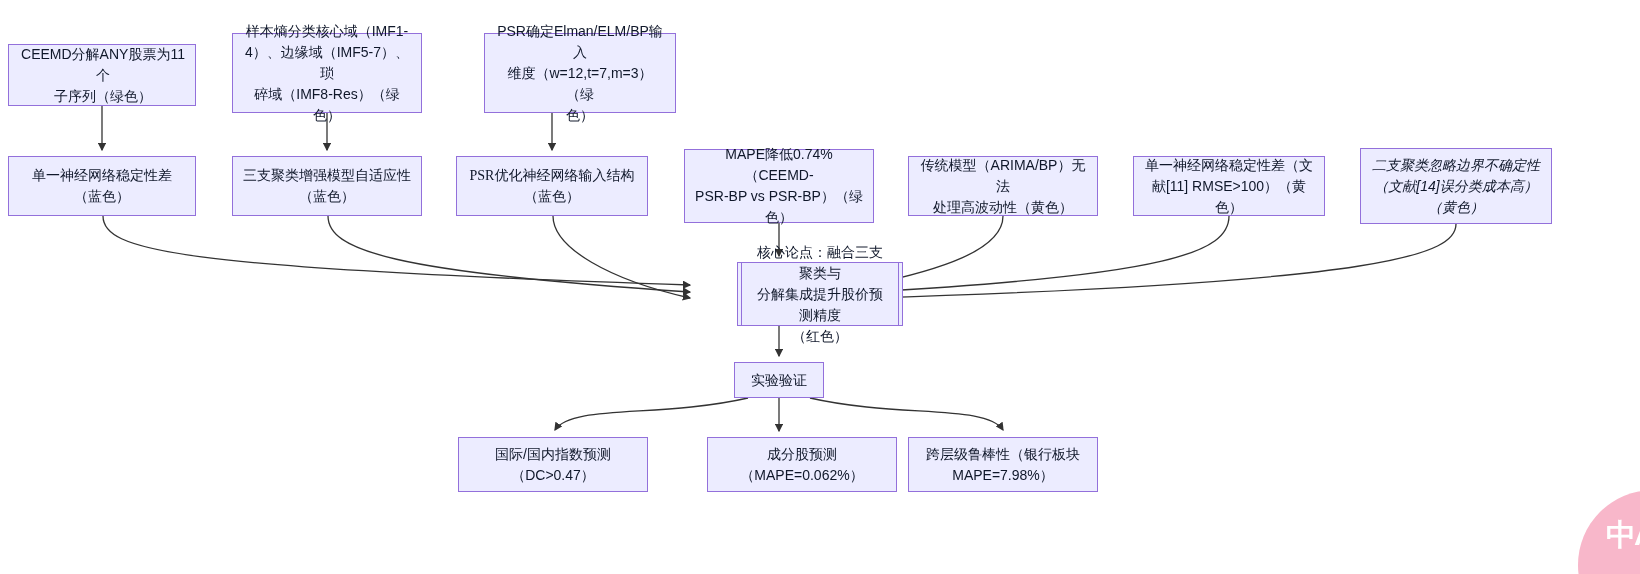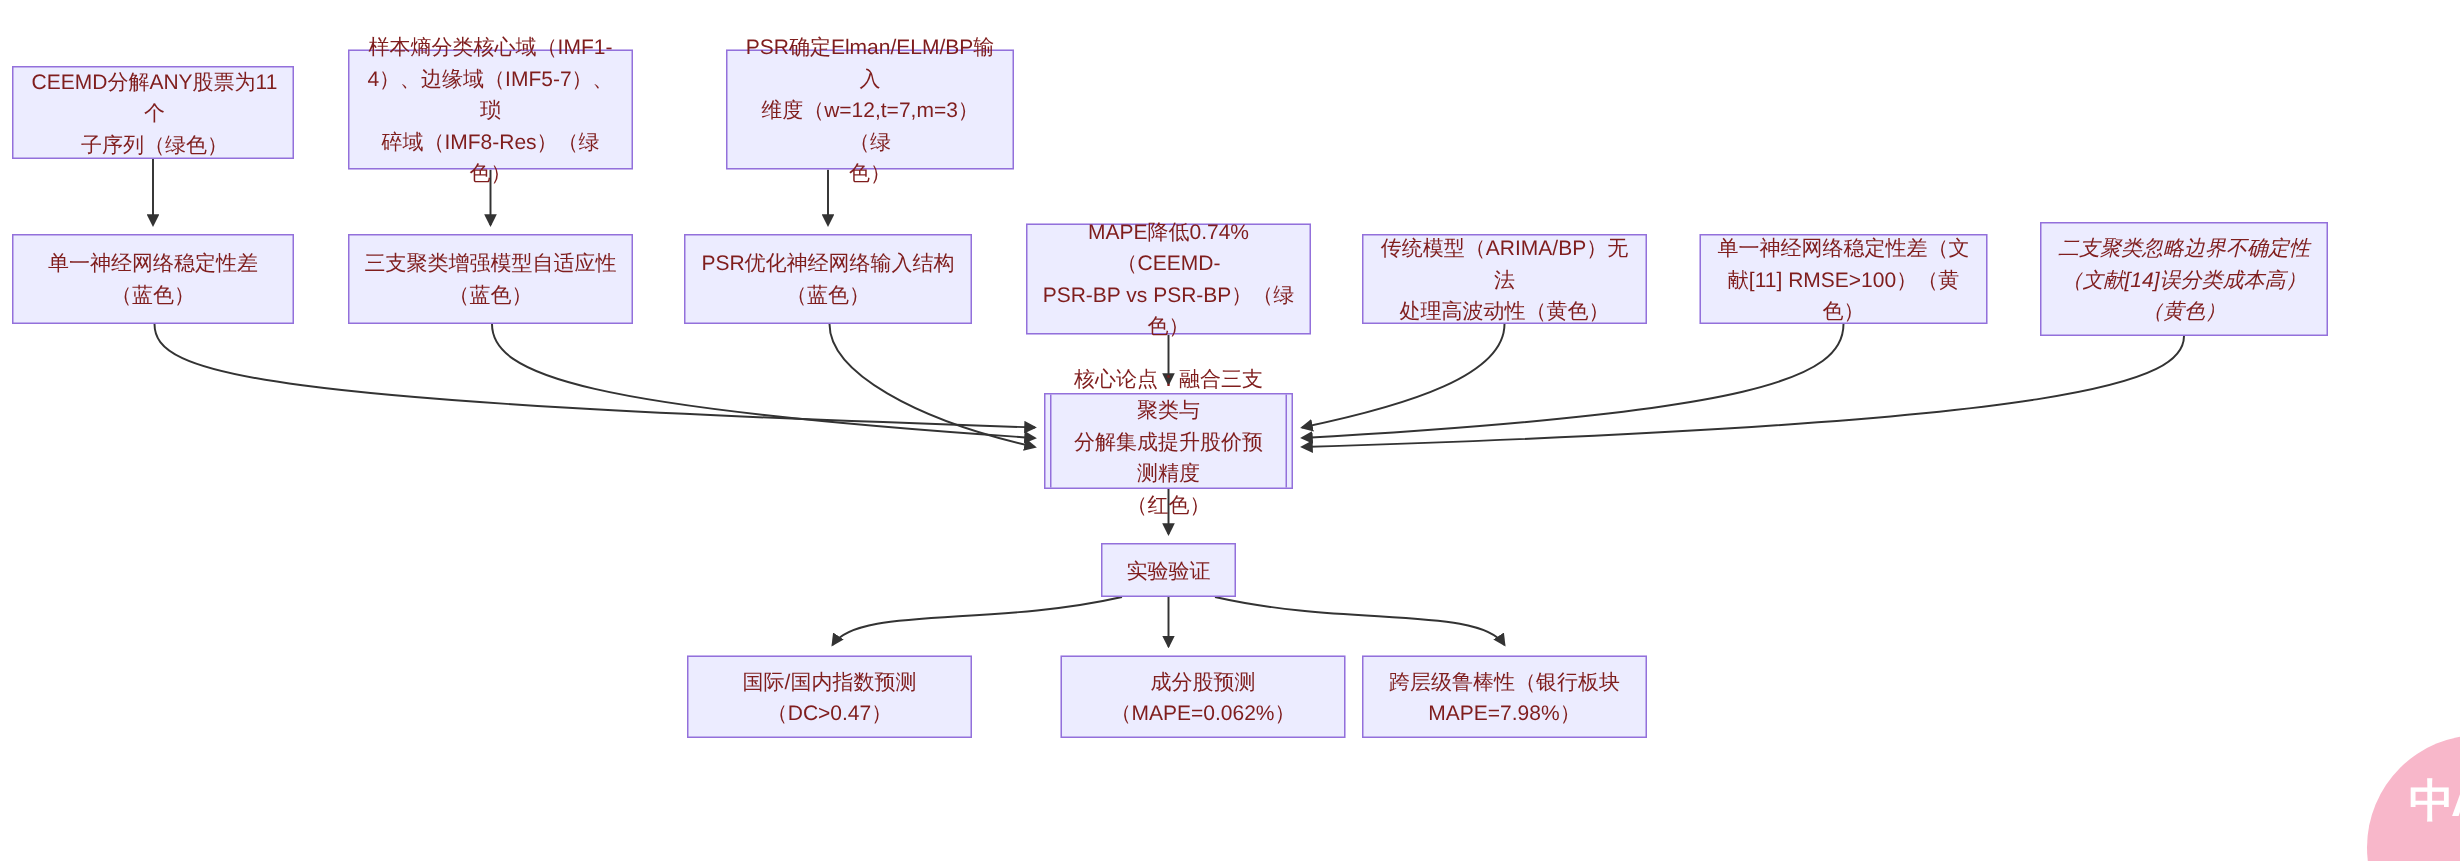--- a/index.html
+++ b/index.html
@@ -4,39 +4,39 @@
 <style>
   html,body{margin:0;padding:0;}
   body{
     width:1640px;height:574px;position:relative;background:#ffffff;
     font-family:"Liberation Sans","DejaVu Sans",sans-serif;
     overflow:hidden;
   }
   .edges{position:absolute;left:0;top:0;width:1640px;height:574px;}
   .node{
     position:absolute;box-sizing:border-box;
-    background:#ECECFF;border:1px solid #9370DB;color:#7f1d1d;
+    background:#ECECFF;border:1px solid #9370DB;color:#0f172a;
     font-size:14px;line-height:1.5;text-align:center;white-space:pre-line;
     display:flex;align-items:center;justify-content:center;
     padding:6px 10px;
   }
   
   .n-a{left:8px;  top:44px; width:188px;height:62px;padding-left:12px;}
   .n-b{left:232px;top:33px; width:190px;height:80px;}
   .n-c{left:456px;top:33px; width:192px;height:80px;margin-left:28px;}
   
   .n-d{left:8px;   top:156px;width:188px;height:60px;}
   .n-e{left:232px; top:156px;width:190px;height:60px;}
-  .n-f{left:456px; top:156px;width:192px;height:60px;}
+  .n-f{left:456px; top:156px;width:192px;height:60px;font-family:Liberation Serif, serif;}
   .n-g{left:684px; top:149px;width:190px;height:74px;}
   .n-h{left:908px; top:156px;width:190px;height:60px;}
   .n-i{left:1133px;top:156px;width:192px;height:60px;}
   .n-j{left:1360px;top:148px;width:192px;height:76px;font-style:italic;}
   
-  .n-k{left:696px;top:262px;width:166px;height:64px;padding:16px 14px;}
+  .n-k{left:737px;top:262px;width:166px;height:64px;padding:16px 14px;}
   .node--subroutine::before,.node--subroutine::after{
     content:"";position:absolute;top:0;bottom:0;width:1px;background:#9370DB;
   }
   .node--subroutine::before{left:3px;}
   .node--subroutine::after{right:3px;}
   .n-l{left:734px;top:362px;width:90px;height:36px;}
   
   .n-m{left:458px;top:437px;width:190px;height:55px;}
   .n-n{left:707px;top:437px;width:190px;height:55px;}
   .n-o{left:908px;top:437px;width:190px;height:55px;}

